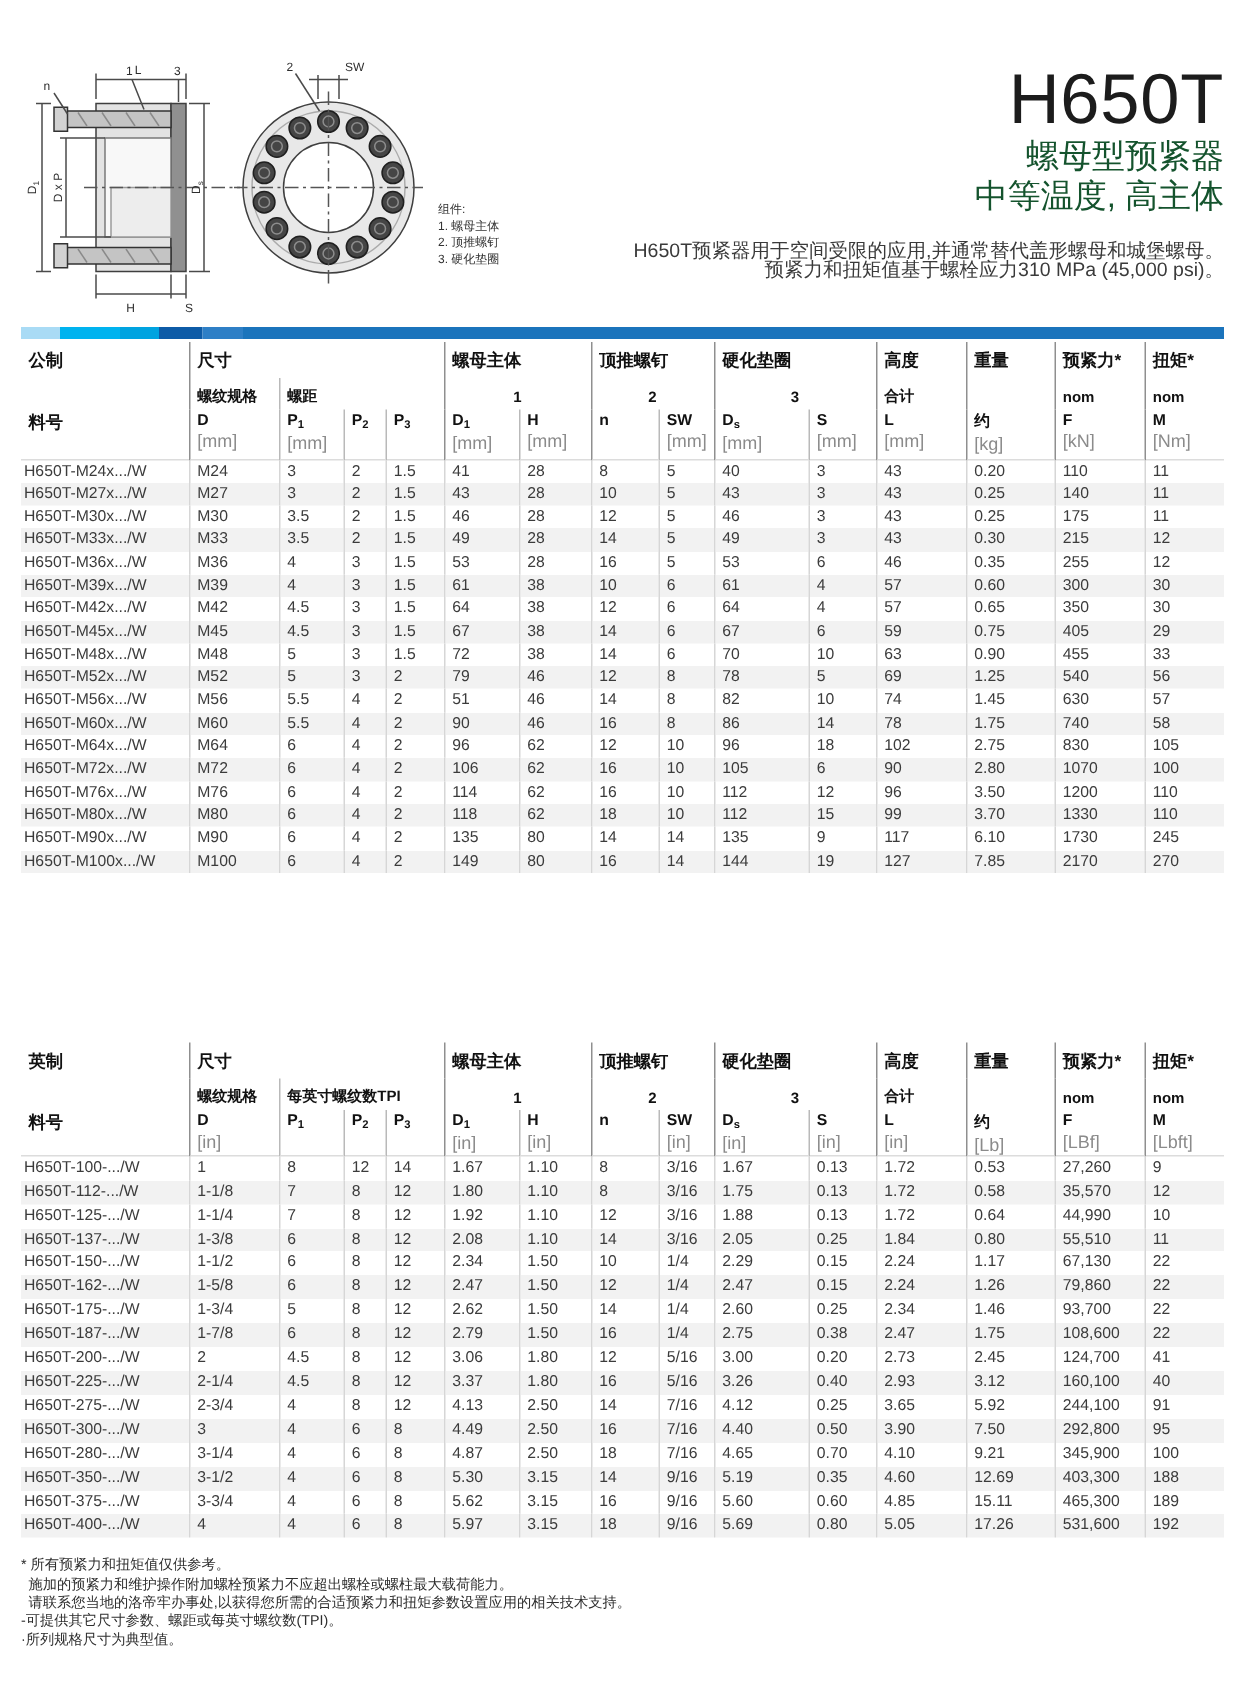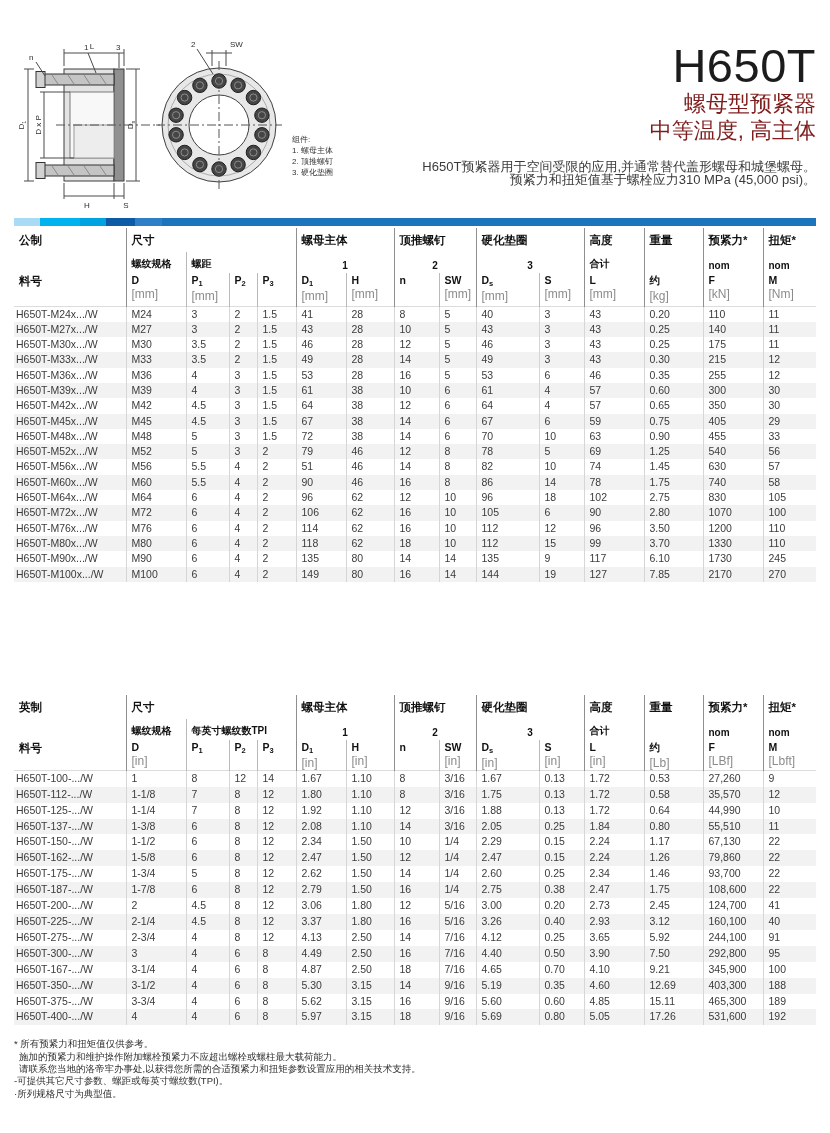--- a/index.html
+++ b/index.html
@@ -11,21 +11,21 @@
   }
   .page { width: 830px; height: 1133px; position: relative; }
 
   
   .header-row { display: flex; padding: 36px 14px 0 14px; height: 214px; }
   .drawing-wrap { position: relative; width: 352px; height: 178px; flex: none; }
   .drawing { display:block; }
   .legend { position:absolute; left:278px; top:98px; font-size:8px; line-height:11px; color:#333; white-space:nowrap; }
   .title-block { flex: 1; text-align: right; padding-top: 6px; }
   .model { font-size: 47px; line-height: 48px; font-weight: 400; color: #1c1c1c; letter-spacing: 0.5px; }
-  .subtitle { font-size: 22px; line-height: 27px; color: #7f1d1d; }
+  .subtitle { font-size: 22px; line-height: 27px; color: #14532d; }
   .desc { font-size: 13px; line-height: 12.5px; color: #3a3a3a; margin-top: 17px; }
 
   .dim { font-size: 8px; fill: #2e2e2e; }
   .subt { font-size: 5.5px; fill: #2e2e2e; }
 
   
   .tbl-sec { margin: 4px 14px 0 14px; }
   .accent-bar { height: 8px; width: 802px; font-size:0; margin-bottom: 2px; }
   .accent-bar .seg { display:inline-block; height:8px; }
   table { border-collapse: collapse; table-layout: fixed; width: 802px; }
@@ -911,21 +911,21 @@
             <td class="bb">16</td>
             <td class="bb">7/16</td>
             <td class="bb">4.40</td>
             <td class="bb">0.50</td>
             <td class="bb">3.90</td>
             <td class="bb">7.50</td>
             <td class="bb">292,800</td>
             <td class="bb">95</td>
           </tr>
           <tr>
-            <td>H650T-167-.../W</td>
+            <td>H650T-280-.../W</td>
             <td class="bb">3-1/4</td>
             <td class="bb">4</td>
             <td class="bb">6</td>
             <td class="bb">8</td>
             <td class="bb">4.87</td>
             <td class="bb">2.50</td>
             <td class="bb">18</td>
             <td class="bb">7/16</td>
             <td class="bb">4.65</td>
             <td class="bb">0.70</td>

